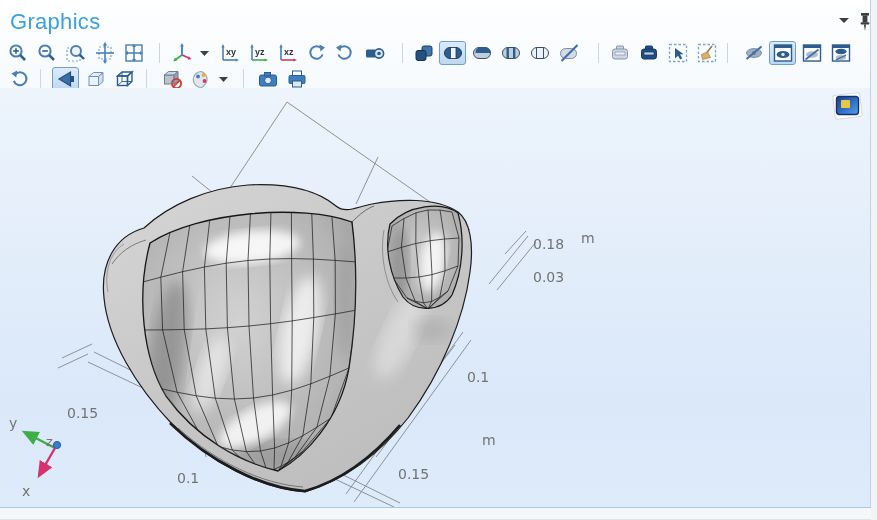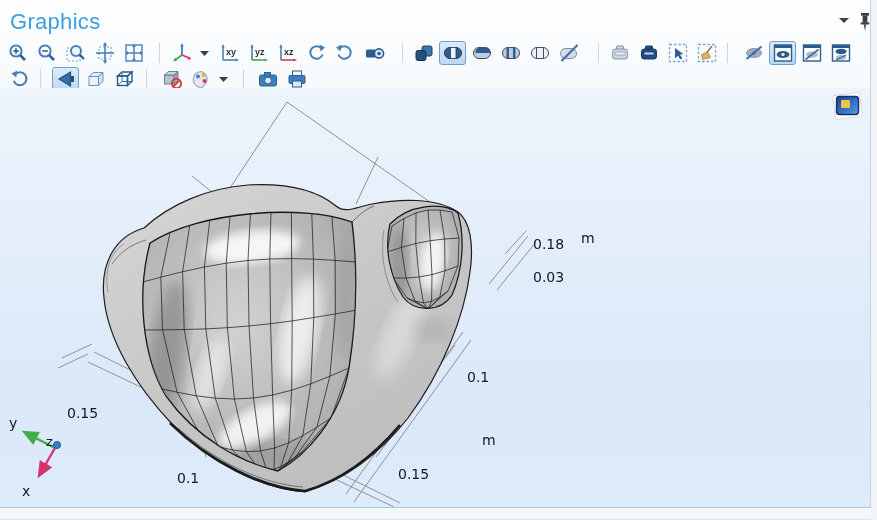--- a/index.html
+++ b/index.html
@@ -16,21 +16,21 @@
   .trow.r1{top:34px}.trow.r2{top:60px}
   .tgroup{position:absolute;top:0;display:flex;gap:2px;align-items:center;height:26px;}
   .tbtn{width:27px;height:24px;display:flex;align-items:center;justify-content:center;
         border:1px solid transparent;border-radius:3px;box-sizing:border-box;cursor:default;}
   .tbtn.sel{background:linear-gradient(#ddebfa,#bdd8f3);border:1px solid #6f9fd0;}
   .tbtn.caret{width:16px;}
   .tsep{position:absolute;top:3px;width:1px;height:20px;background:#ccd6e2;}
   
   .canvas{position:absolute;left:0;top:88px;width:870px;height:419px;
           background:linear-gradient(180deg,#edf4fc 0%,#e4eefa 35%,#dae8f9 75%,#ddebfa 100%);}
-  .lbl{position:absolute;font-size:14px;color:#0f172a;font-family:"DejaVu Sans",sans-serif;}
+  .lbl{position:absolute;font-size:14px;color:#737373;font-family:"DejaVu Sans",sans-serif;}
   .lbl.small{font-size:13px;}
   .edge-r{position:absolute;left:870px;top:0;width:1px;height:507px;background:#bdd4ec;}
   .gutter-r{position:absolute;left:871px;top:0;width:6px;height:520px;background:#f1f3f5;}
   .bottom-strip{position:absolute;left:0;top:507px;width:871px;height:13px;
                 background:#f5f8fb;border-top:1px solid #a9c9e6;border-bottom:1px solid #e2e2e2;box-sizing:border-box;}
   svg{display:block}
   .mesh{fill:none;stroke:#1f1f1f;stroke-width:.85;stroke-linejoin:round;opacity:.88}
   .ruler{stroke:#8e9196;stroke-width:1;fill:none}
 </style>
 </head>

